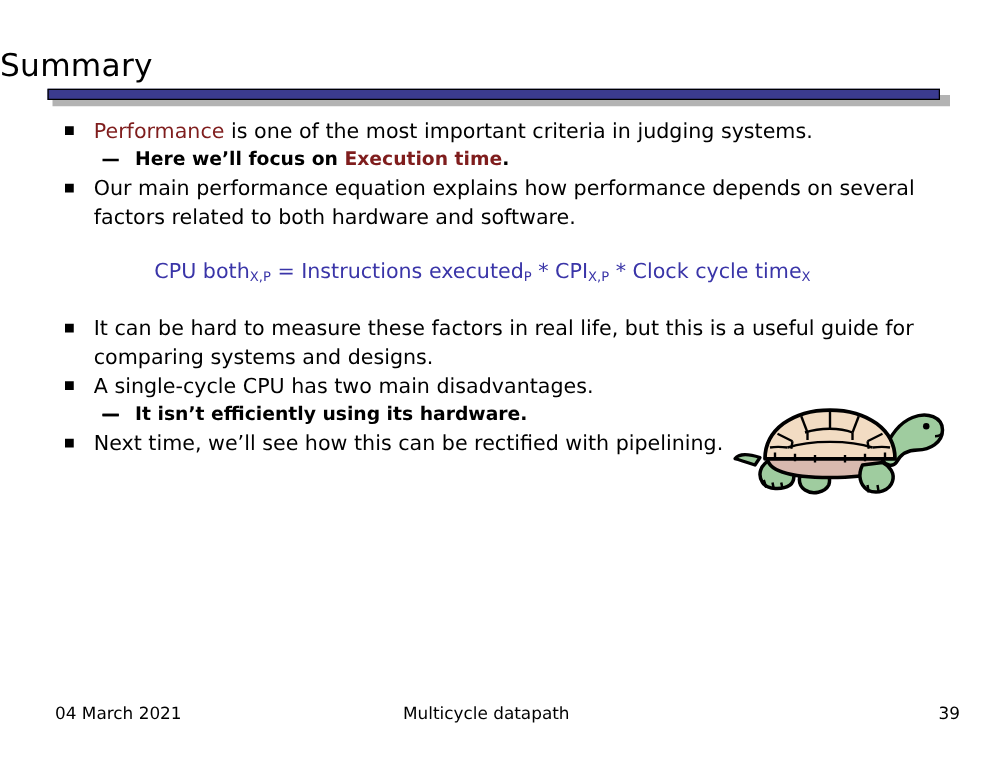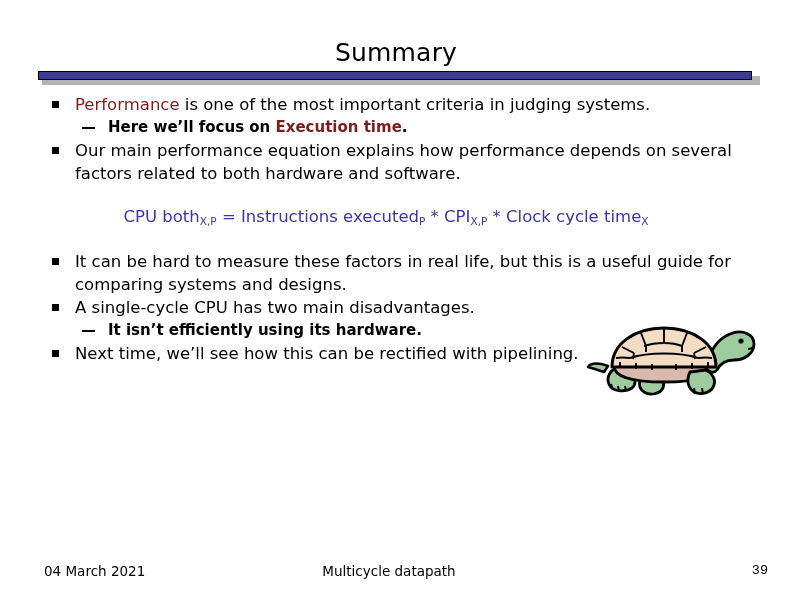--- a/index.html
+++ b/index.html
@@ -22,21 +22,21 @@
     height: 612px;
     box-sizing: border-box;
   }
 
   
   .slide-title {
     position: absolute;
     left: 0;
     top: 38px;
     width: 792px;
-    text-align: center;
+    text-align: left;
     font-size: 25px;
     font-weight: normal;
     letter-spacing: 0.2px;
     color: #000000;
     line-height: 30px;
   }
 
   
   .title-rule-wrap {
     position: absolute;
@@ -154,21 +154,20 @@
     left: 13px;
     top: 0;
     width: 752px;
     text-align: center;
   }
   .footer-page {
     position: absolute;
     right: 44px;
     top: 0;
     text-align: left;
-    font-family: Liberation Mono, monospace;
   }
 </style>
 </head>
 <body>
 
 <div class="slide">
 
   <div class="slide-title">Summary</div>
 
   <div class="title-rule-wrap">

